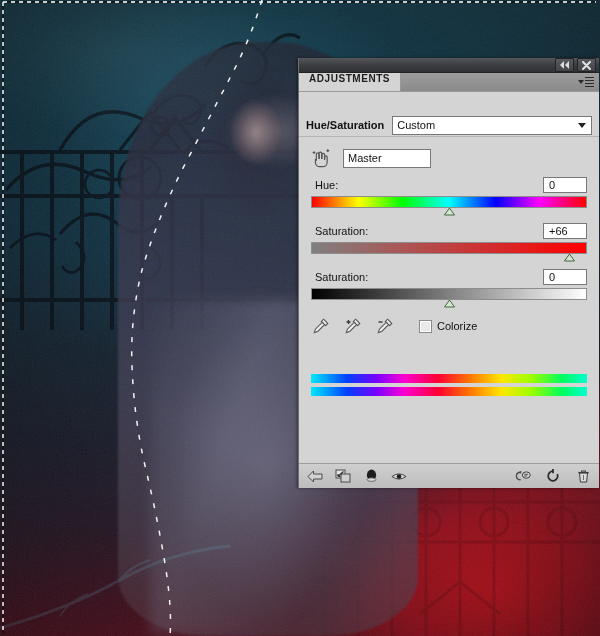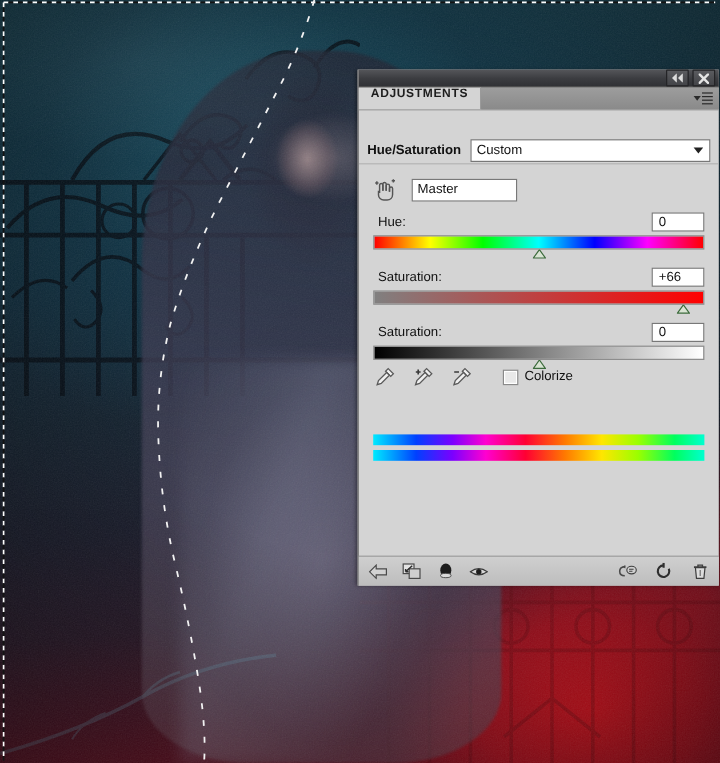--- a/index.html
+++ b/index.html
@@ -144,21 +144,21 @@
   .track{height:10px;border:1px solid #8d8d8d;position:relative;margin-top:1px;}
   .track.hue{background:linear-gradient(90deg,#ff0000 0%,#ffff00 17%,#00ff00 33%,#00ffff 50%,#0000ff 67%,#ff00ff 83%,#ff0000 100%);}
   .track.sat{background:linear-gradient(90deg,#808080 0%,#ff0000 100%);}
   .track.lig{background:linear-gradient(90deg,#000000 0%,#808080 50%,#ffffff 100%);}
   .thumb{
     position:absolute;top:11px;width:11px;height:8px;margin-left:-5.5px;
   }
   .thumb svg{display:block;}
   .slider-gap{height:13px;}
 
-  .toolrow{display:flex;align-items:center;gap:12px;padding:4px 0 0 12px;}
+  .toolrow{display:flex;align-items:center;gap:12px;padding:16px 0 0 12px;}
   .dropper{width:20px;height:20px;}
   .colorize{display:flex;align-items:center;gap:5px;margin-left:12px;}
   .cbox{width:11px;height:11px;background:#e9e9e9;border:1px solid #8a8a8a;box-shadow:inset 0 0 0 1px #fff;}
   .colorize-lbl{font-size:11px;color:#111;}
 
   .barwrap{padding:38px 12px 0 12px;}
   .cbar{
     height:9px;border:0;
     background:linear-gradient(90deg,#00eaff 0%,#0040ff 13%,#7b00ff 24%,#ff00d0 34%,#ff0033 46%,#ff7a00 58%,#ffe600 69%,#9aff00 80%,#00ff5e 91%,#00ffd0 100%);
   }

